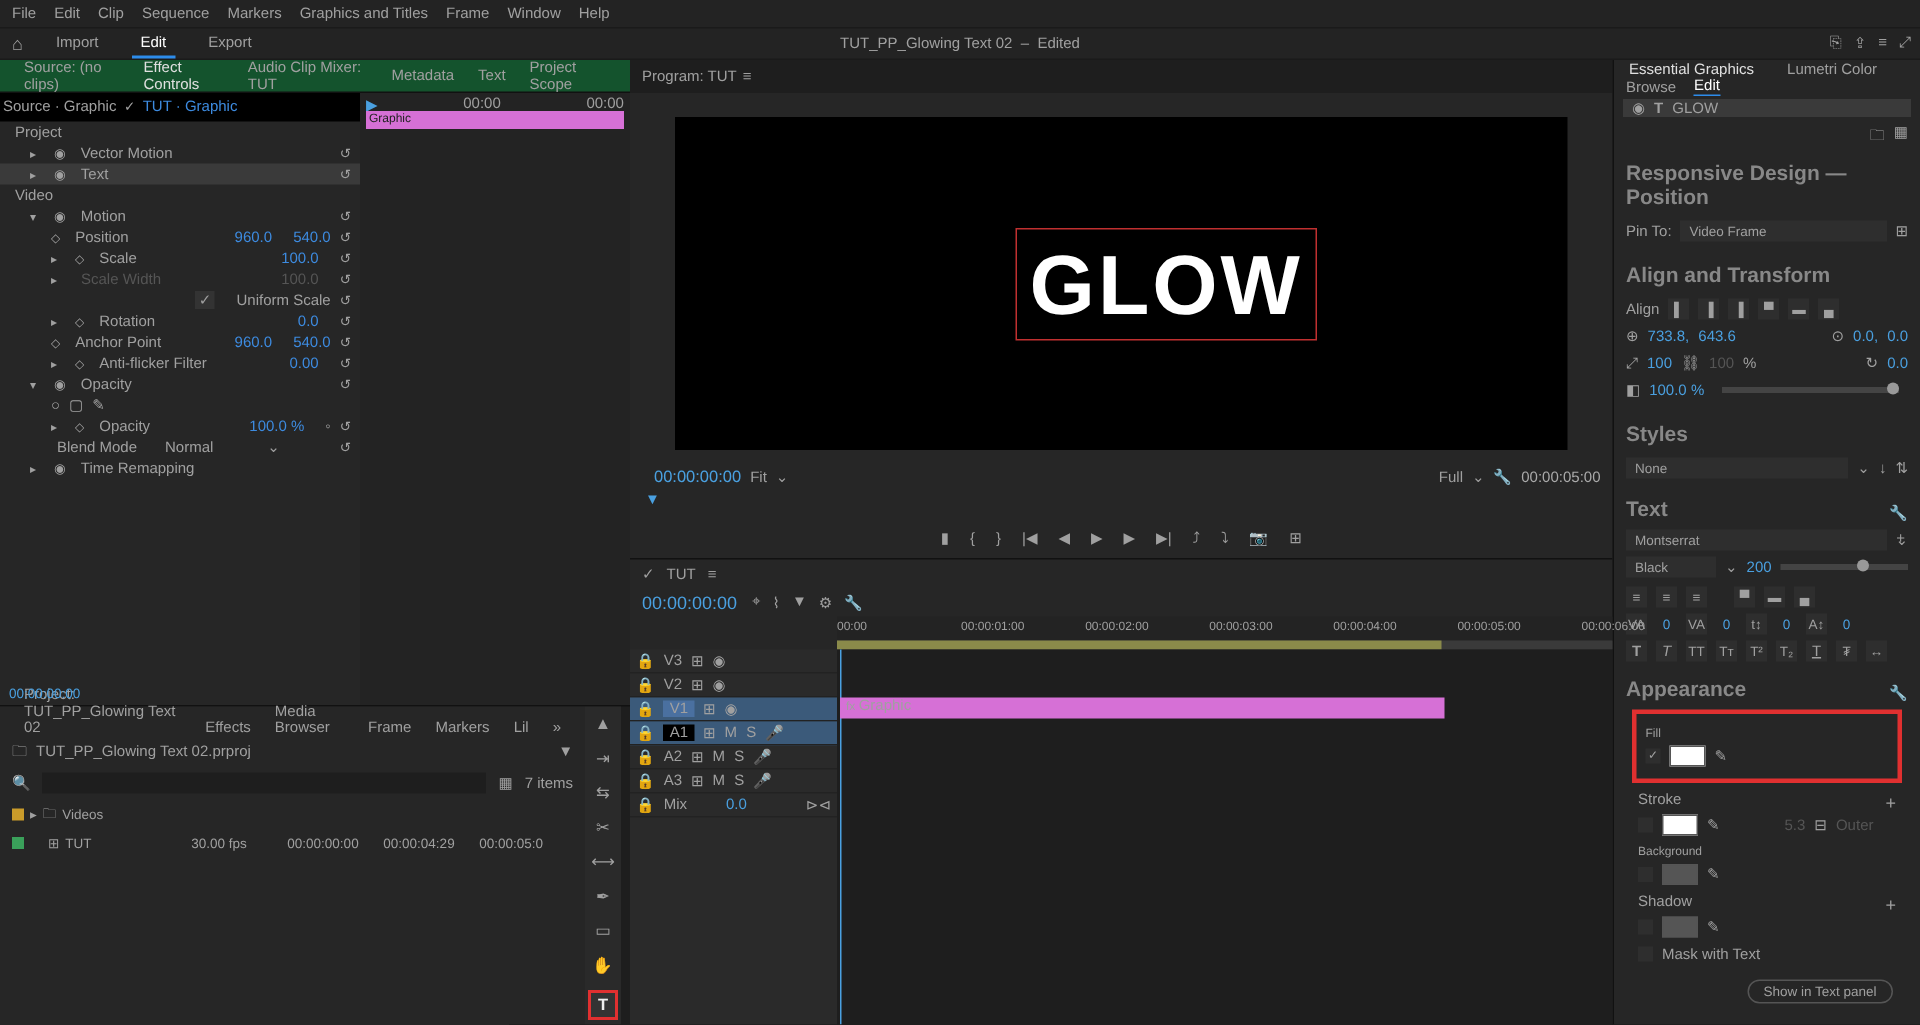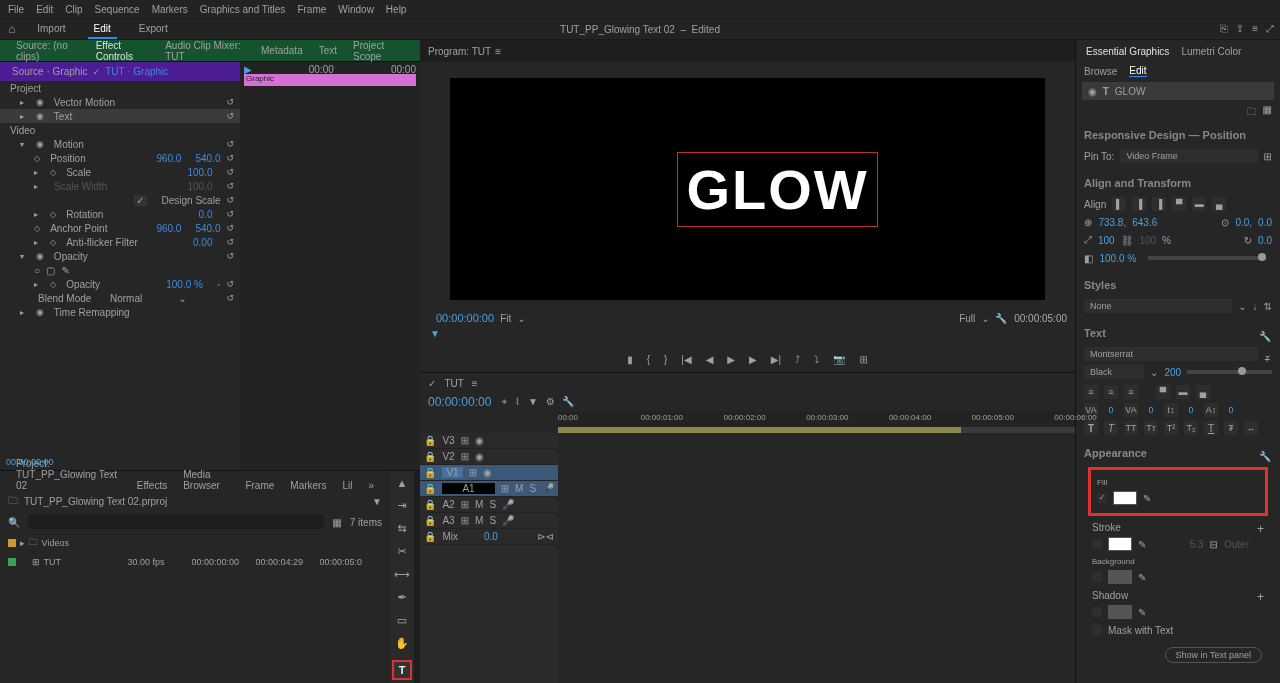--- a/index.html
+++ b/index.html
@@ -15,21 +15,21 @@
 .doc-title{position:absolute;left:50%;transform:translateX(-50%)}
 .main{display:flex;height:calc(100% - 40px)}
 .left{width:420px;display:flex;flex-direction:column}
 .center{flex:1;display:flex;flex-direction:column}
 .right{width:205px;background:#262626;border-left:1px solid #111;display:flex;flex-direction:column;overflow:hidden}
 .tabs{height:22px;background:#14532d;display:flex;align-items:center;padding:0 16px;gap:16px;border-bottom:1px solid #111}
 .tabs span{cursor:pointer}
 .tabs .active{color:#e0e0e0}
 .effect-controls{flex:1;background:#262626;display:flex;overflow:hidden}
 .ec-left{width:240px;overflow:hidden}
-.ec-header{padding:4px 12px;background:#4c1d95;font-size:9px}
+.ec-header{padding:4px 2px;background:#000000;font-size:9px}
 .ec-header .link{color:#3d8be0}
 .ec-row{display:flex;align-items:center;padding:2px 6px;height:14px;gap:6px}
 .ec-row.selected{background:#3a3a3a}
 .ec-row .arrow{font-size:8px;width:10px}
 .ec-row .eye{font-size:9px}
 .ec-row .stop{font-size:8px}
 .ec-row .label{flex:1;padding-left:4px}
 .ec-row .val{color:#3d8be0;margin-right:8px}
 .ec-row .val2{color:#3d8be0}
 .ec-row .reset{margin-left:auto;font-size:9px}
@@ -73,27 +73,27 @@
 .tl-workarea{height:6px;background:#3a3a3a;margin-left:138px;position:relative}
 .tl-workarea::before{content:"";position:absolute;left:0;width:78%;height:100%;background:#8a8a4a}
 .tl-tracks{flex:1;display:flex}
 .tl-trackheads{width:138px;background:#2a2a2a}
 .tl-trackhead{height:16px;display:flex;align-items:center;padding:0 4px;gap:6px;border-bottom:1px solid #222;font-size:8px}
 .tl-trackhead.a1{background:#3b5a7a}
 .tl-clips{flex:1;position:relative;background:#1e1e1e}
 .tl-clip{position:absolute;height:14px;background:#d670d6;top:32px;left:2px;width:78%;font-size:8px;padding:0 4px;color:#222}
 .tl-playhead{position:absolute;left:2px;top:0;bottom:0;width:1px;background:#4aa0e0}
 
-.rp-tabs{height:22px;display:flex;align-items:center;padding:0 10px;gap:12px}
+.rp-tabs{height:22px;display:flex;align-items:center;padding:0 10px;gap:22px}
 .rp-tabs .active{color:#e0e0e0}
 .rp-subtabs{height:18px;display:flex;align-items:center;padding:0 8px;gap:12px;font-size:9px}
 .rp-subtabs .active{color:#fff;border-bottom:1px solid #2d8ceb}
 .rp-layer{height:18px;background:#3a3a3a;display:flex;align-items:center;padding:0 6px;gap:6px;margin:2px 6px;font-size:9px}
 .rp-section{padding:6px 8px}
-.rp-section h4{font-size:11px;color:#888;margin-bottom:6px}
+.rp-section h4{font-size:14px;color:#888;margin-bottom:6px}
 .rp-row{display:flex;align-items:center;gap:6px;height:18px;font-size:9px}
 .rp-row .blue{color:#4aa0e0}
 .rp-select{background:#2e2e2e;padding:2px 6px;flex:1;font-size:9px}
 .rp-iconrow{display:flex;gap:6px;flex-wrap:wrap}
 .rp-iconrow span{width:14px;height:14px;display:flex;align-items:center;justify-content:center;background:#2e2e2e;font-size:9px;cursor:pointer}
 .rp-appearance-fill{display:flex;align-items:center;gap:6px;padding:8px 6px;border:3px solid #e03030;margin:2px 4px}
 .rp-swatch{width:24px;height:14px;border:1px solid #555}
 .rp-check{width:10px;height:10px;background:#2e2e2e;font-size:8px;text-align:center}
 .rp-btn{border:1px solid #555;border-radius:10px;padding:2px 10px;font-size:9px;margin:8px auto;display:inline-block;float:right;margin-right:10px}
 .wrench{margin-left:auto;font-size:10px}
@@ -183,21 +183,21 @@
             <span class="label">Scale</span>
             <span class="val">100.0</span>
             <span class="reset">↺</span>
           </div>
         <div class="ec-row ec-indent2">
             <span class="arrow">▸</span>
             <span class="label" style="color:#555">Scale Width</span>
             <span class="val" style="color:#555">100.0</span>
             <span class="reset">↺</span>
           </div>
-        <div class="ec-row ec-indent2"><span class="label"></span><span style="background:#333;padding:0 2px">✓</span>&nbsp;<span>Design Scale</span><span class="reset">↺</span></div>
+        <div class="ec-row ec-indent2"><span class="label"></span><span style="background:#333;padding:0 2px">✓</span>&nbsp;<span>Uniform Scale</span><span class="reset">↺</span></div>
         <div class="ec-row ec-indent2">
             <span class="arrow">▸</span>
             <span class="stop">◇</span>
             <span class="label">Rotation</span>
             <span class="val">0.0</span>
             <span class="reset">↺</span>
           </div>
         <div class="ec-row ec-indent2">
             <span class="stop">◇</span>
             <span class="label">Anchor Point</span>
@@ -387,21 +387,21 @@
               <span>◉</span>
             </div>
           <div class="tl-trackhead a1">
               <span>🔒</span>
               <span style="background:#4a70a0;padding:0 4px">V1</span>
               <span>⊞</span>
               <span>◉</span>
             </div>
           <div class="tl-trackhead a1">
               <span>🔒</span>
-              <span style="background:#000000;padding:0 20px">A1</span>
+              <span style="background:#000000;padding:0 4px">A1</span>
               <span>⊞</span>
               <span>M</span>
               <span>S</span>
               <span>🎤</span>
             </div>
           <div class="tl-trackhead">
               <span>🔒</span>
               <span>A2</span>
               <span>⊞</span>
               <span>M</span>
@@ -416,20 +416,24 @@
               <span>S</span>
               <span>🎤</span>
             </div>
           <div class="tl-trackhead">
               <span>🔒</span>
               <span>Mix</span>
               <span style="color:#4aa0e0;margin-left:20px">0.0</span>
               <span style="margin-left:auto">⊳⊲</span>
             </div>
         </div>
+        <div class="tl-clips">
+          <div class="tl-playhead"></div>
+          <div class="tl-clip"><span style="font-size:8px">fx </span><span>Graphic</span></div>
+        </div>
       </div>
     </div>
   </div>
 
   <div class="right">
     <div class="rp-tabs">
       <span class="active">Essential Graphics</span>
       <span>Lumetri Color</span>
     </div>
     <div class="rp-subtabs">

